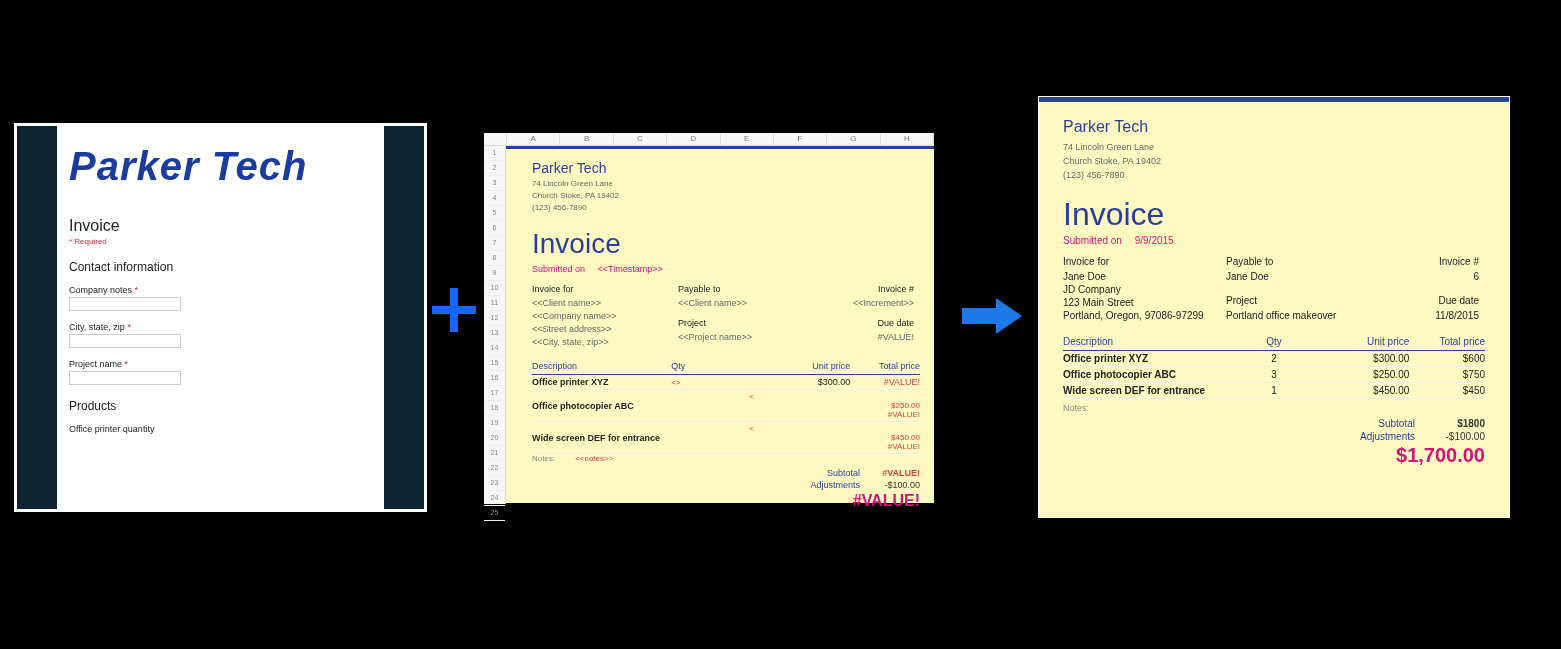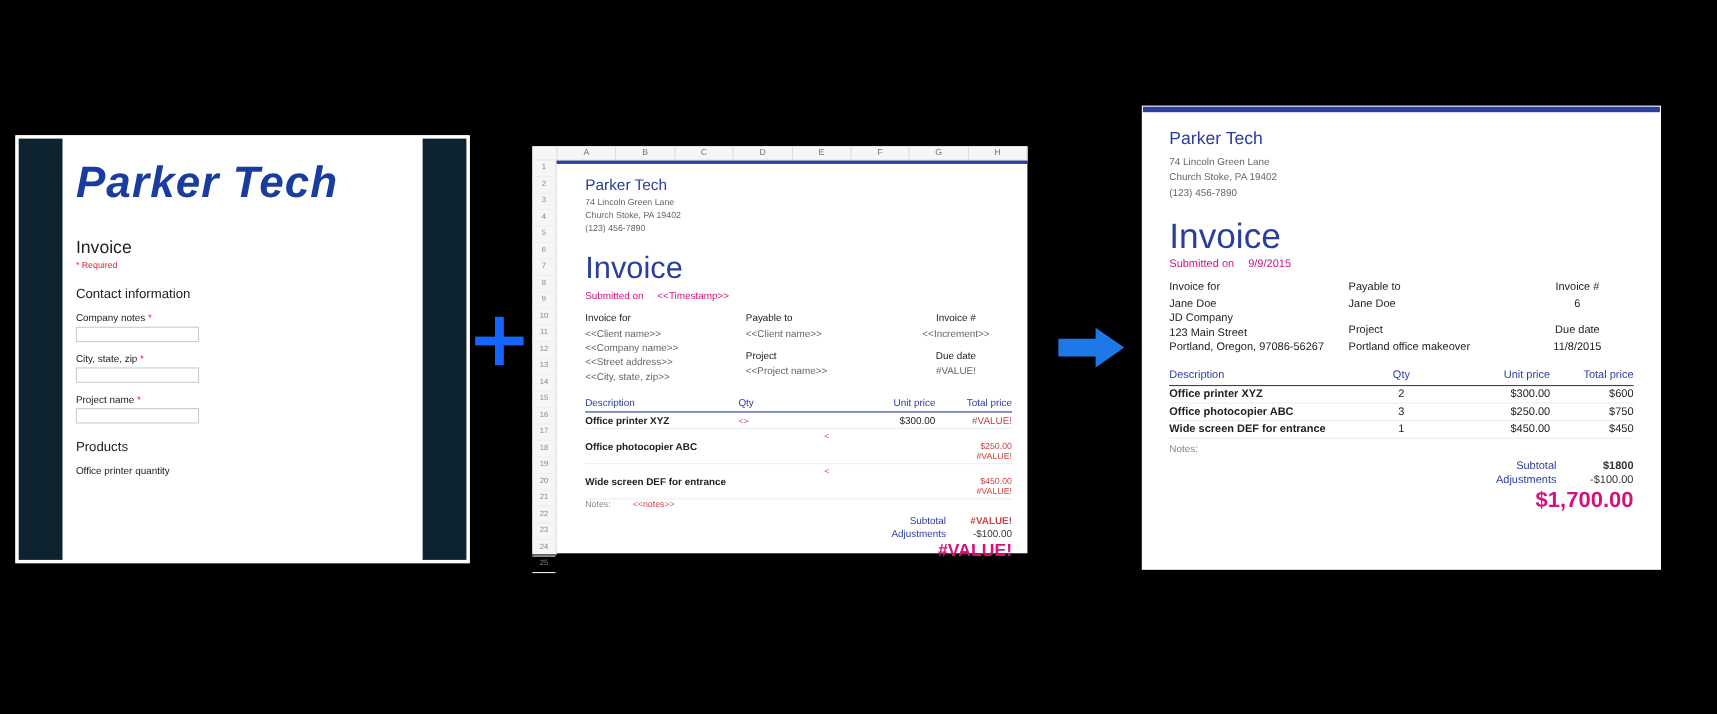--- a/index.html
+++ b/index.html
@@ -1,17 +1,17 @@
 <!DOCTYPE html>
 <html><head>
 <meta charset="utf-8">
 <style>
   html,body{margin:0;padding:0;background:#000;font-family:Arial,Helvetica,sans-serif;font-size:10px;color:#333}
   .stage{position:relative;width:1561px;height:649px;background:#000;overflow:hidden}
-  .panel{position:absolute;background:#ffffff;box-sizing:border-box}
+  .panel{position:absolute;background:#fef9c3;box-sizing:border-box}
   
   .panel1{left:14px;top:123px;width:413px;height:389px;border:3px solid #fff}
   .panel1 .bar{position:absolute;top:0;bottom:0;width:40px;background:#0d2430}
   .panel1 .bar.left{left:0}
   .panel1 .bar.right{right:0}
   .panel1 .inner{position:absolute;left:40px;right:40px;top:0;bottom:0;padding:14px 12px 0 12px;background:#fff;overflow:hidden}
   .panel1 .logo{font-family:Impact,'Arial Black',sans-serif;font-weight:bold;font-style:italic;font-size:40px;color:#1a3c9e;letter-spacing:1px;margin:4px 0 28px 0}
   .panel1 .formtitle{font-size:16px;color:#222;margin-bottom:2px}
   .panel1 .req{font-size:8px;color:#d23}
   .panel1 .section{font-size:12px;color:#222;margin:14px 0 8px 0}
@@ -36,21 +36,21 @@
   .bluebar{position:absolute;left:0;right:0;top:0;height:3px;background:#2a3e9e}
   .company{font-size:14px;color:#2a3e9e;margin:8px 0 2px 0}
   .addr{font-size:8px;color:#666;line-height:12px}
   .invoice-h{font-size:28px;color:#2a3e9e;margin:14px 0 4px 0}
   .submitted{font-size:9px}
   .submitted .lbl{color:#d4127a}
   .submitted .val{color:#d4127a;margin-left:10px}
   .submitted .val.blue{color:#2a3e9e}
   .metacols{display:flex;margin-top:10px;font-size:9px}
   .metacols .col{flex:1;padding-right:6px}
-  .metacols .col.last{flex:0 0 90px;text-align:center}
+  .metacols .col.last{flex:0 0 90px;text-align:right}
   .metacols .hl{color:#222;font-weight:normal;margin-bottom:3px}
   .metacols .pv{color:#666;line-height:13px}
   .placeholder{color:#c44}
   .tbl{margin-top:12px;font-size:9px}
   .tbl .thead,.tbl .trow{display:flex;align-items:center}
   .tbl .thead{color:#2a3e9e;border-bottom:1px solid #2a3e9e;padding-bottom:3px}
   .tbl .trow{border-bottom:1px solid #eee;padding:2px 0;color:#222}
   .tbl .d{flex:1.4}
   .tbl .q{flex:1.1;text-align:left}
   .tbl .u{flex:0.7;text-align:right}
@@ -264,21 +264,21 @@
       <div class="submitted">
         <span class="lbl">Submitted on</span>
         <span class="val blue" style="color:#d4127a">9/9/2015</span>
       </div>
       <div class="metacols">
         <div class="col">
           <div class="hl">Invoice for</div>
           <div class="pv">Jane Doe</div>
           <div class="pv">JD Company</div>
           <div class="pv">123 Main Street</div>
-          <div class="pv">Portland, Oregon, 97086-56267</div>
+          <div class="pv">Portland, Oregon, 97086-97299</div>
         </div>
         <div class="col">
           <div class="hl">Payable to</div>
           <div class="pv">Jane Doe</div>
           <div class="hl" style="margin-top:12px">Project</div>
           <div class="pv">Portland office makeover</div>
         </div>
         <div class="col last">
           <div class="hl">Invoice #</div>
           <div class="pv">6</div>

